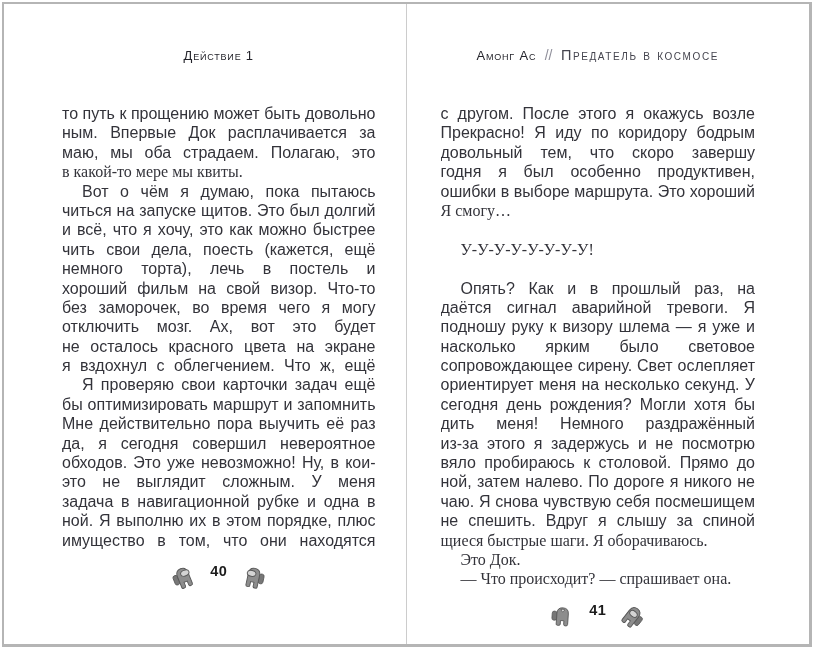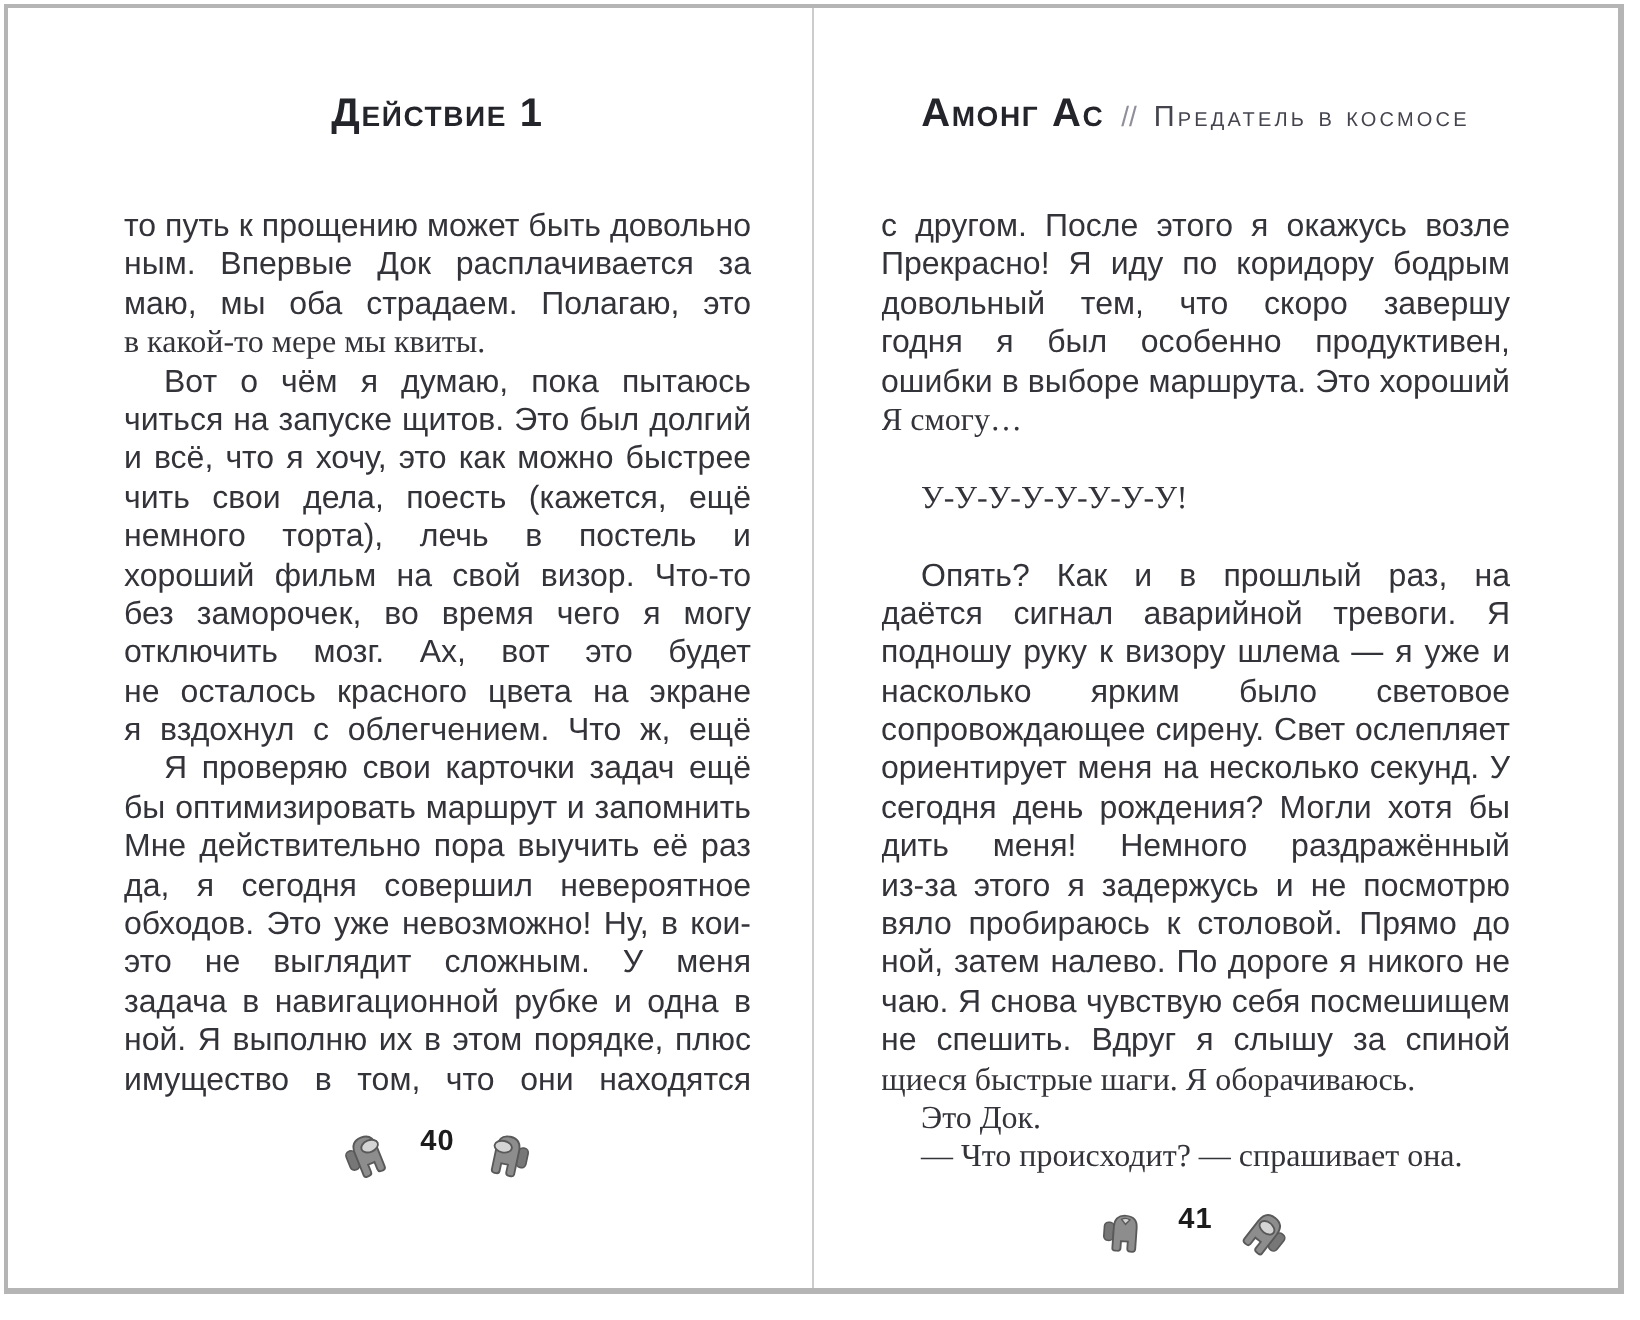--- a/index.html
+++ b/index.html
@@ -35,22 +35,22 @@
 
   .page-header {
     padding-top: 42px;
     height: 20px;
     text-align: center;
     white-space: nowrap;
     color: #24242b;
   }
   .running-title {
     font-variant: small-caps;
-    font-weight: bold;
-    font-size: 20px;
+    font-weight: normal;
+    font-size: 13px;
     letter-spacing: 0.8px;
     color: #24242b;
   }
   .running-sep {
     font-size: 14px;
     color: #8f8f9a;
     padding: 0 4px;
     font-weight: normal;
   }
   .running-subtitle {

